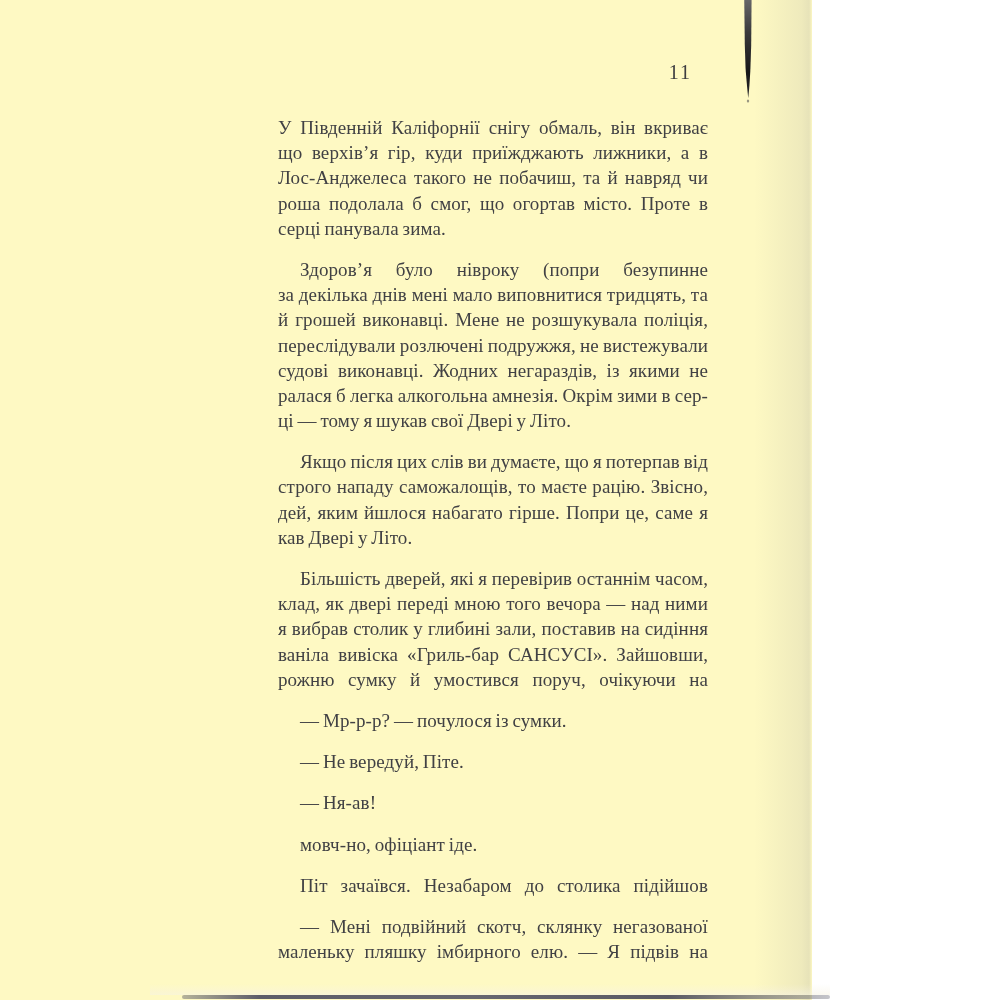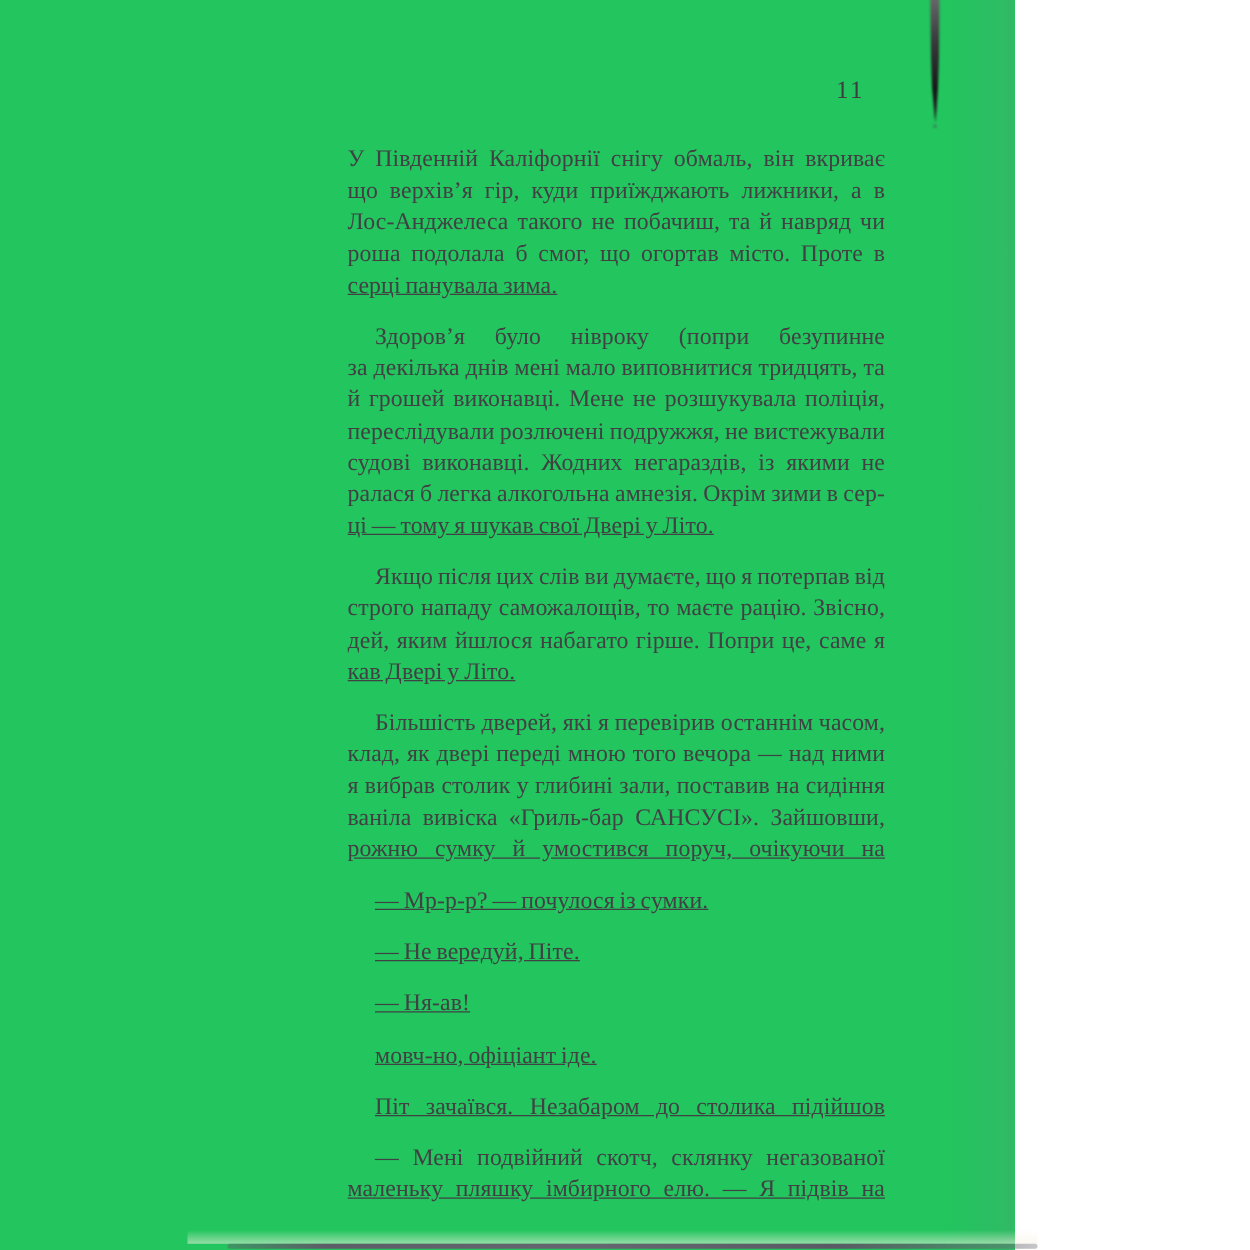--- a/index.html
+++ b/index.html
@@ -11,21 +11,21 @@
     height: 1000px;
     position: relative;
     overflow: hidden;
     background: #ffffff;
     font-family: "Liberation Serif", "DejaVu Serif", serif;
   }
   
   .page {
     position: absolute;
     inset: 0;
-    background: #22c55e;
+    background: #fef9c3;
   }
   
   .edge-shadow {
     position: absolute;
     top: 0;
     left: 754px;
     width: 58px;
     height: 1000px;
     background: linear-gradient(to right,
       rgba(125,125,138,0)    0%,
@@ -100,21 +100,21 @@
     word-spacing: -1px;
   }
   .para { margin: 16px; padding: 0; }
   .line {
     display: block;
     height: 25.2px;
     overflow: hidden;
     text-align: justify;
     text-align-last: justify;
   }
-  .line.last { text-align-last: left; text-decoration: underline; }
+  .line.last { text-align-last: left; }
   .para.indent .line:first-child { text-indent: 22px; }
 </style>
 </head>
 <body>
 
 <div class="page">
 
   <div class="folio">11</div>
 
   <div class="text-block">

